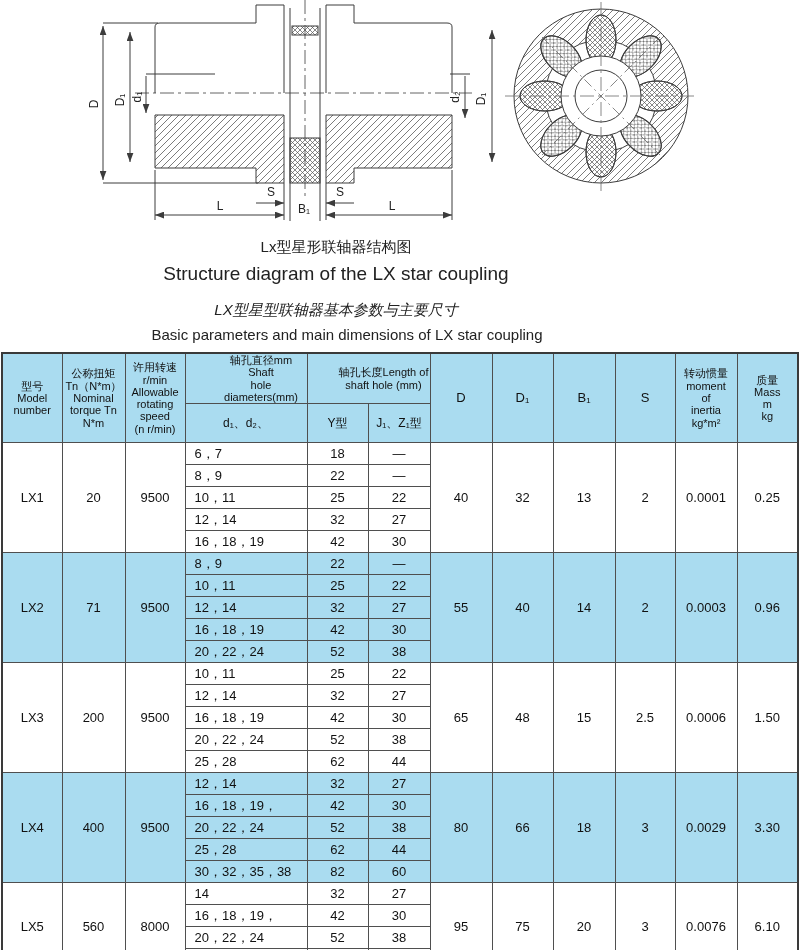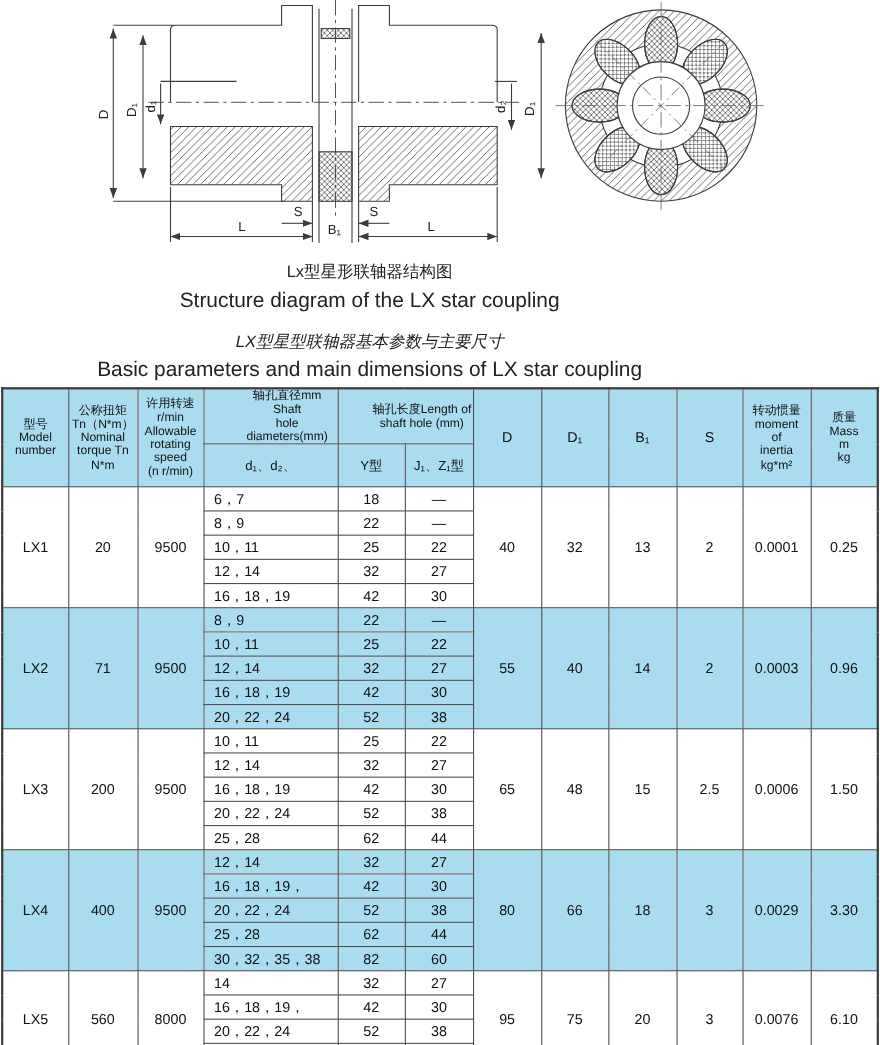--- a/index.html
+++ b/index.html
@@ -4,21 +4,21 @@
 <style>
   html,body{margin:0;padding:0;background:#ffffff;}
   body{width:800px;height:950px;position:relative;overflow:hidden;
        font-family:"Liberation Sans","DejaVu Sans",sans-serif;color:#111;}
   .abs{position:absolute;}
   
   .caption{left:0;width:672px;text-align:center;color:#222;}
   #cap-cn{top:238px;font-size:15px;}
   #cap-en{top:263px;font-size:19px;}
   #tbl-title-cn{top:301px;font-size:15px;font-style:italic;}
-  #tbl-title-en{top:326px;font-size:19px;}
+  #tbl-title-en{top:326px;font-size:15px;padding-left:11px;}
   
   #tbl-wrap{left:1px;top:352px;width:798px;}
   table{border-collapse:collapse;table-layout:fixed;width:797px;border:2px solid #3a3a3a;}
   th,td{border:1px solid #4f4f4f;padding:0;text-align:center;vertical-align:middle;
         font-weight:normal;overflow:hidden;}
   thead th{background:#aadcf0;font-size:11px;line-height:1.12;white-space:pre-line;}
   thead tr.r1 th{height:24px;}
   thead tr.r2 th{height:38px;font-size:12px;}
   tbody td{height:21px;font-size:13px;background:#ffffff;}
   tbody tr.hl td{background:#aadcf0;}

